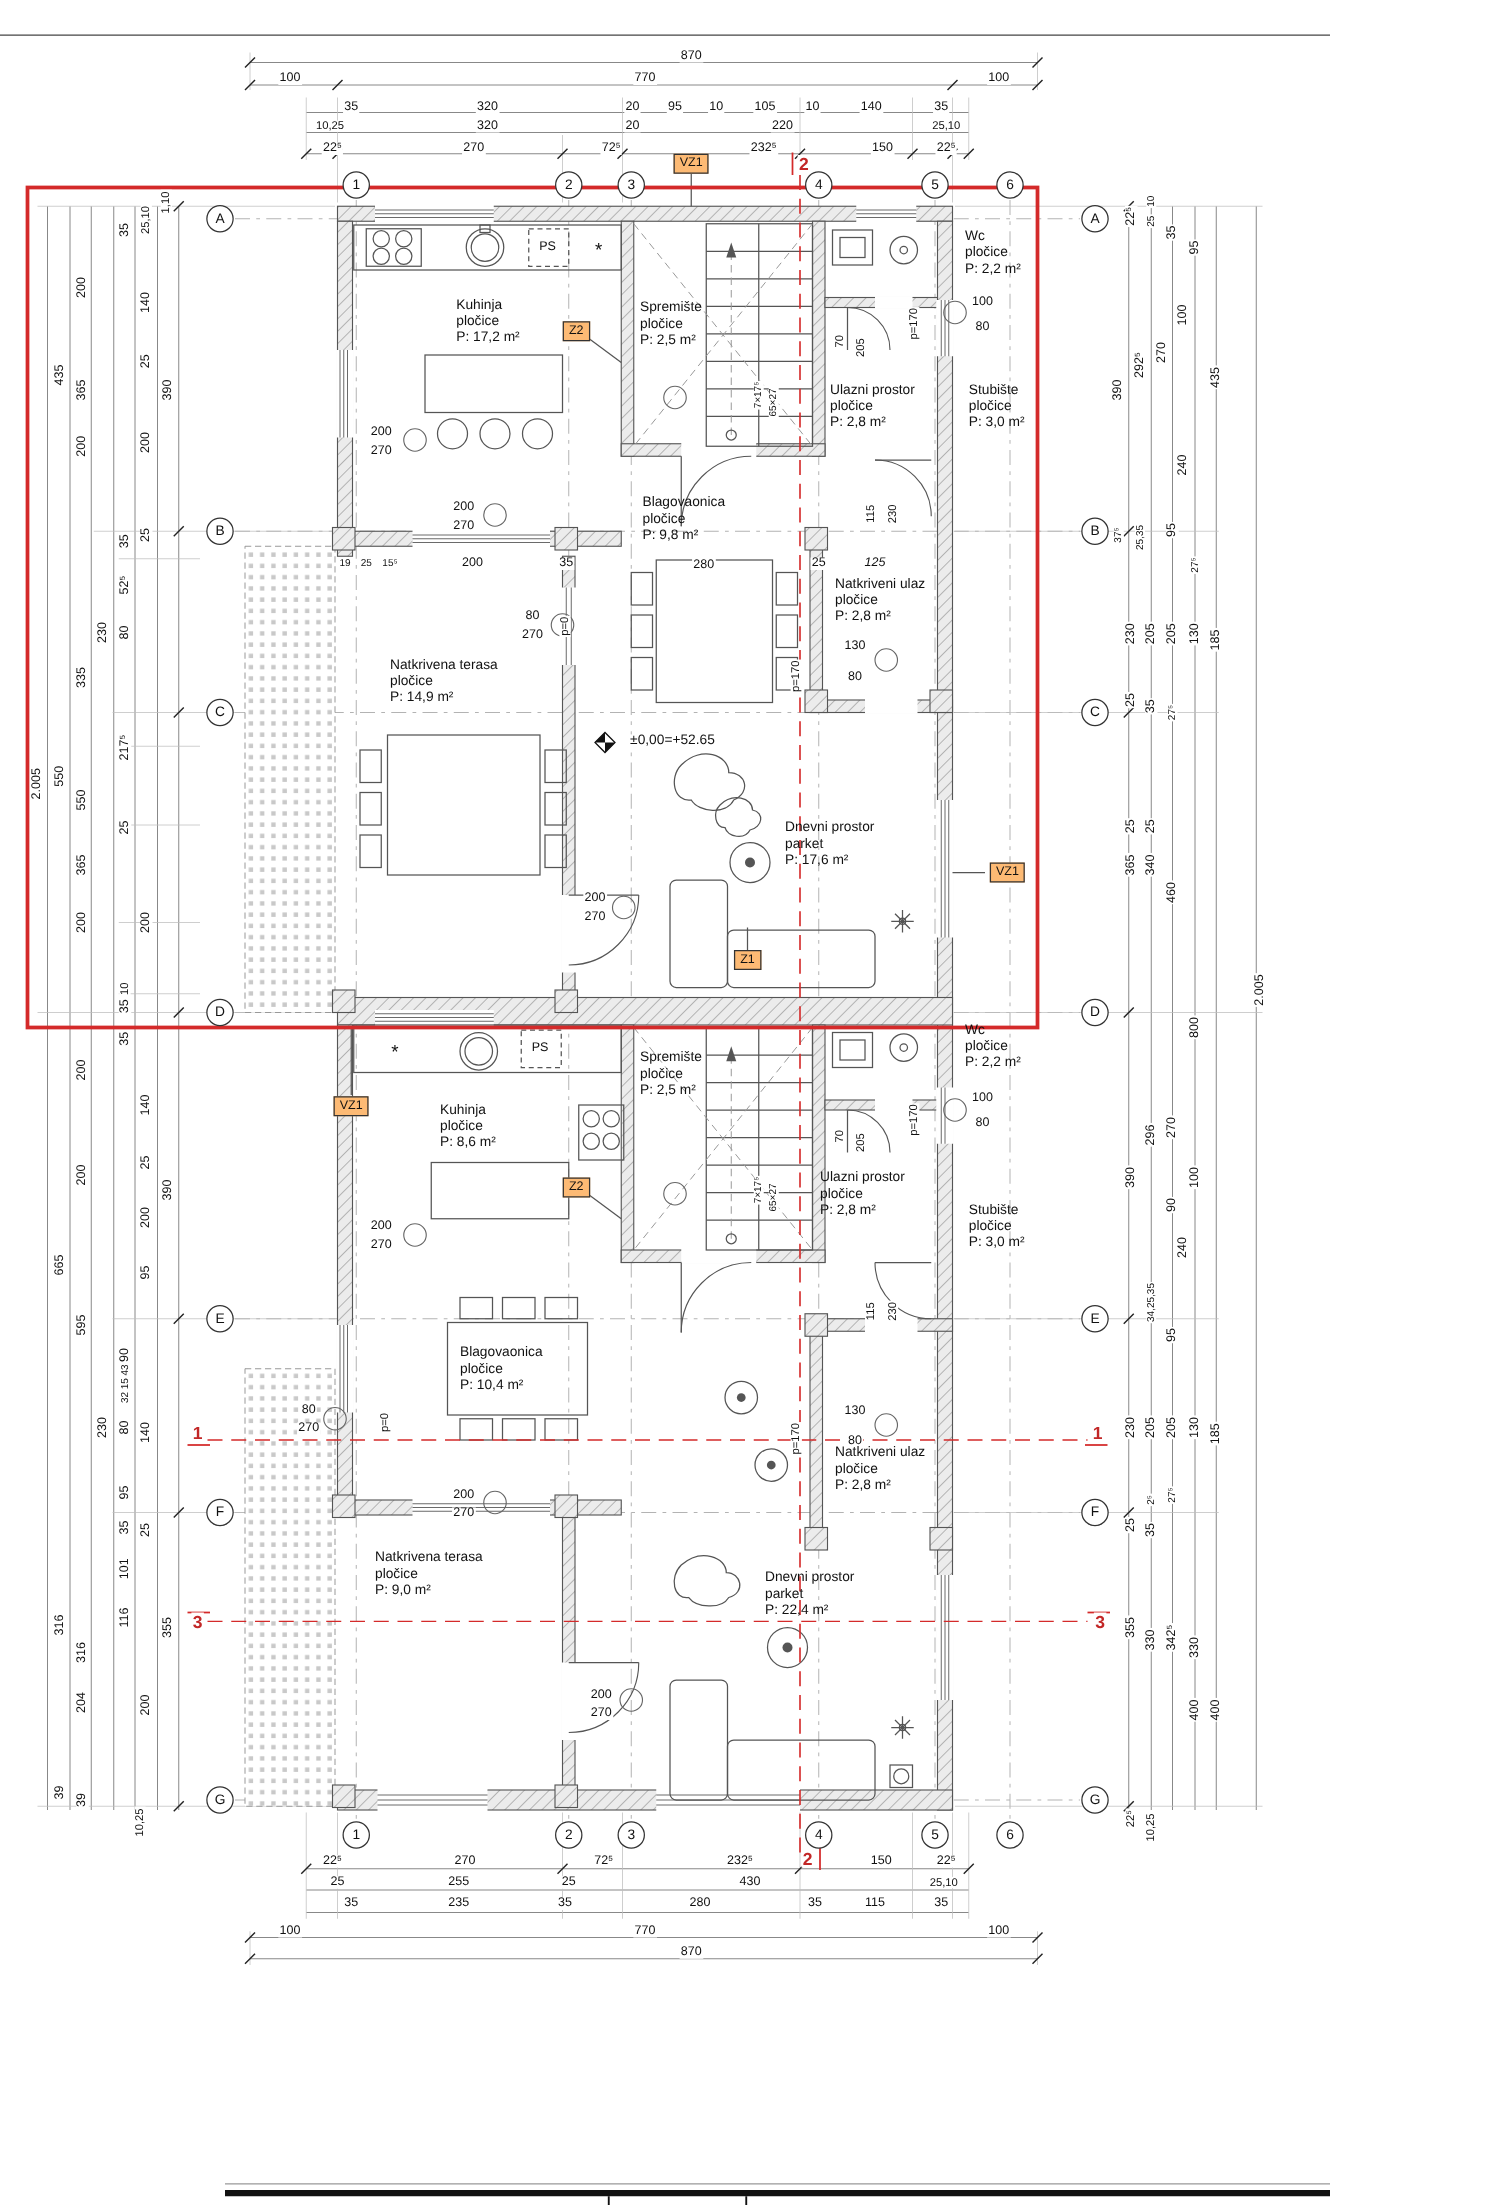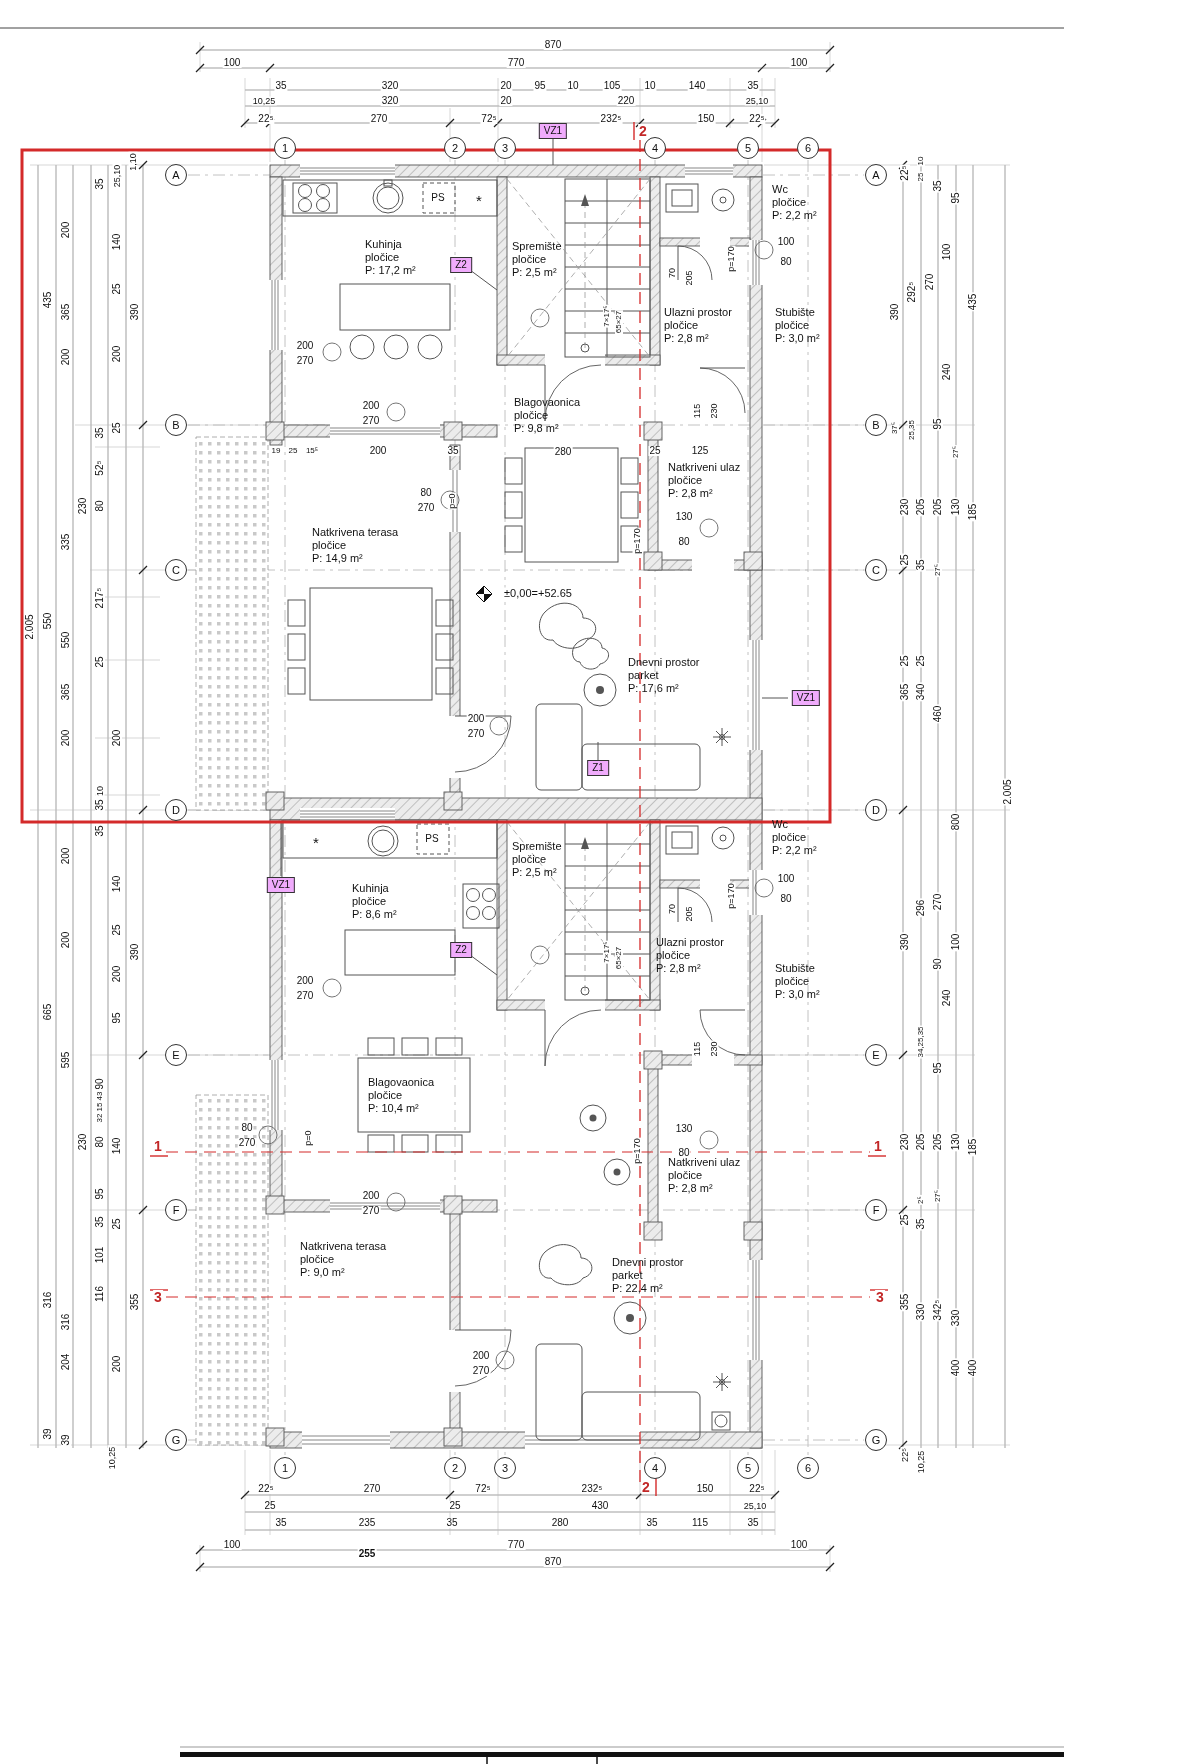--- a/index.html
+++ b/index.html
@@ -3,21 +3,21 @@
 <meta charset="utf-8">
 <style>
   *{margin:0;padding:0;box-sizing:border-box}
   html,body{width:1200px;height:1764px;background:#fff;font-family:"Liberation Sans",sans-serif;color:#1a1a1a;overflow:hidden}
   #sheet{position:relative;width:1200px;height:1600px}
   #plan-svg{position:absolute;left:0;top:0}
   #labels{position:absolute;left:0;top:0;width:1200px;height:1764px;pointer-events:none}
   .lbl{position:absolute;transform:translate(-50%,-50%);font-size:10px;line-height:1;white-space:nowrap;background:#fff;padding:0 1px;color:#111}
   .lbl.rot{transform:translate(-50%,-50%) rotate(-90deg)}
   .room{position:absolute;font-size:11px;line-height:13px;white-space:nowrap;color:#111}
-  .tag{position:absolute;transform:translate(-50%,-50%);font-size:10px;line-height:1;background:#f0abfc;color:#111;white-space:nowrap}
+  .tag{position:absolute;transform:translate(-50%,-50%);font-size:10px;line-height:1;background:#fdba74;color:#111;white-space:nowrap}
   .tag.box{border:1px solid #333;padding:2px 4px}
   .bubble{position:absolute;width:22px;height:22px;border:1.2px solid #333;border-radius:50%;background:#fff;display:flex;align-items:center;justify-content:center;font-size:11px;transform:translate(-50%,-50%);color:#111}
   .sec{position:absolute;transform:translate(-50%,-50%);color:#c22727;font-weight:bold;font-size:14px;background:#fff;padding:0 1px;line-height:1}
   
   .wall{fill:url(#hatch);stroke:#555;stroke-width:.9}
   .win{fill:#fff;stroke:none}
   .fx{fill:none;stroke:#555;stroke-width:1}
   .dim{stroke:#777;stroke-width:.7}
   .ext{stroke:#bdbdbd;stroke-width:.6}
   .tick{stroke:#222;stroke-width:1.2}
@@ -507,21 +507,21 @@
       <span class="lbl" style="left: 611px; top: 119px;">232⁵</span>
       <span class="lbl" style="left: 706px; top: 119px;">150</span>
       <span class="lbl" style="left: 757px; top: 119px;">22⁵</span>
       <span class="lbl" style="left: 266px; top: 1489px;">22⁵</span>
       <span class="lbl" style="left: 372px; top: 1489px;">270</span>
       <span class="lbl" style="left: 483px; top: 1489px;">72⁵</span>
       <span class="lbl" style="left: 592px; top: 1489px;">232⁵</span>
       <span class="lbl" style="left: 705px; top: 1489px;">150</span>
       <span class="lbl" style="left: 757px; top: 1489px;">22⁵</span>
       <span class="lbl" style="left: 270px; top: 1506px;">25</span>
-      <span class="lbl" style="left: 367px; top: 1554px; font-weight: bold;">255</span>
+      <span class="lbl" style="left: 367px; top: 1506px;">255</span>
       <span class="lbl" style="left: 455px; top: 1506px;">25</span>
       <span class="lbl" style="left: 600px; top: 1506px;">430</span>
       <span class="lbl" style="left: 755px; top: 1506px; font-size: 9px;">25,10</span>
       <span class="lbl" style="left: 281px; top: 1523px;">35</span>
       <span class="lbl" style="left: 367px; top: 1523px;">235</span>
       <span class="lbl" style="left: 452px; top: 1523px;">35</span>
       <span class="lbl" style="left: 560px; top: 1523px;">280</span>
       <span class="lbl" style="left: 652px; top: 1523px;">35</span>
       <span class="lbl" style="left: 700px; top: 1523px;">115</span>
       <span class="lbl" style="left: 753px; top: 1523px;">35</span>
@@ -645,21 +645,21 @@
       <span class="lbl" style="left: 305px; top: 361px;">270</span>
       <span class="lbl" style="left: 371px; top: 406px;">200</span>
       <span class="lbl" style="left: 371px; top: 421px;">270</span>
       <span class="lbl" style="left: 276px; top: 451px; font-size: 8px;">19</span>
       <span class="lbl" style="left: 293px; top: 451px; font-size: 8px;">25</span>
       <span class="lbl" style="left: 312px; top: 451px; font-size: 8px;">15⁵</span>
       <span class="lbl" style="left: 378px; top: 451px;">200</span>
       <span class="lbl" style="left: 453px; top: 451px;">35</span>
       <span class="lbl" style="left: 563px; top: 452px;">280</span>
       <span class="lbl" style="left: 655px; top: 451px;">25</span>
-      <span class="lbl" style="left: 700px; top: 451px;">125</span>
+      <span class="lbl" style="left: 700px; top: 451px; font-style: italic;">125</span>
       <span class="lbl" style="left: 426px; top: 493px;">80</span>
       <span class="lbl" style="left: 426px; top: 508px;">270</span>
       <span class="lbl rot" style="left: 452px; top: 501px; font-size: 9px;">p=0</span>
       <span class="lbl rot" style="left: 637px; top: 541px; font-size: 9px;">p=170</span>
       <span class="lbl" style="left: 684px; top: 517px;">130</span>
       <span class="lbl" style="left: 684px; top: 542px;">80</span>
       <span class="lbl rot" style="left: 697px; top: 411px; font-size: 9px;">115</span>
       <span class="lbl rot" style="left: 714px; top: 411px; font-size: 9px;">230</span>
       <span class="lbl rot" style="left: 672px; top: 273px; font-size: 9px;">70</span>
       <span class="lbl rot" style="left: 689px; top: 278px; font-size: 9px;">205</span>

